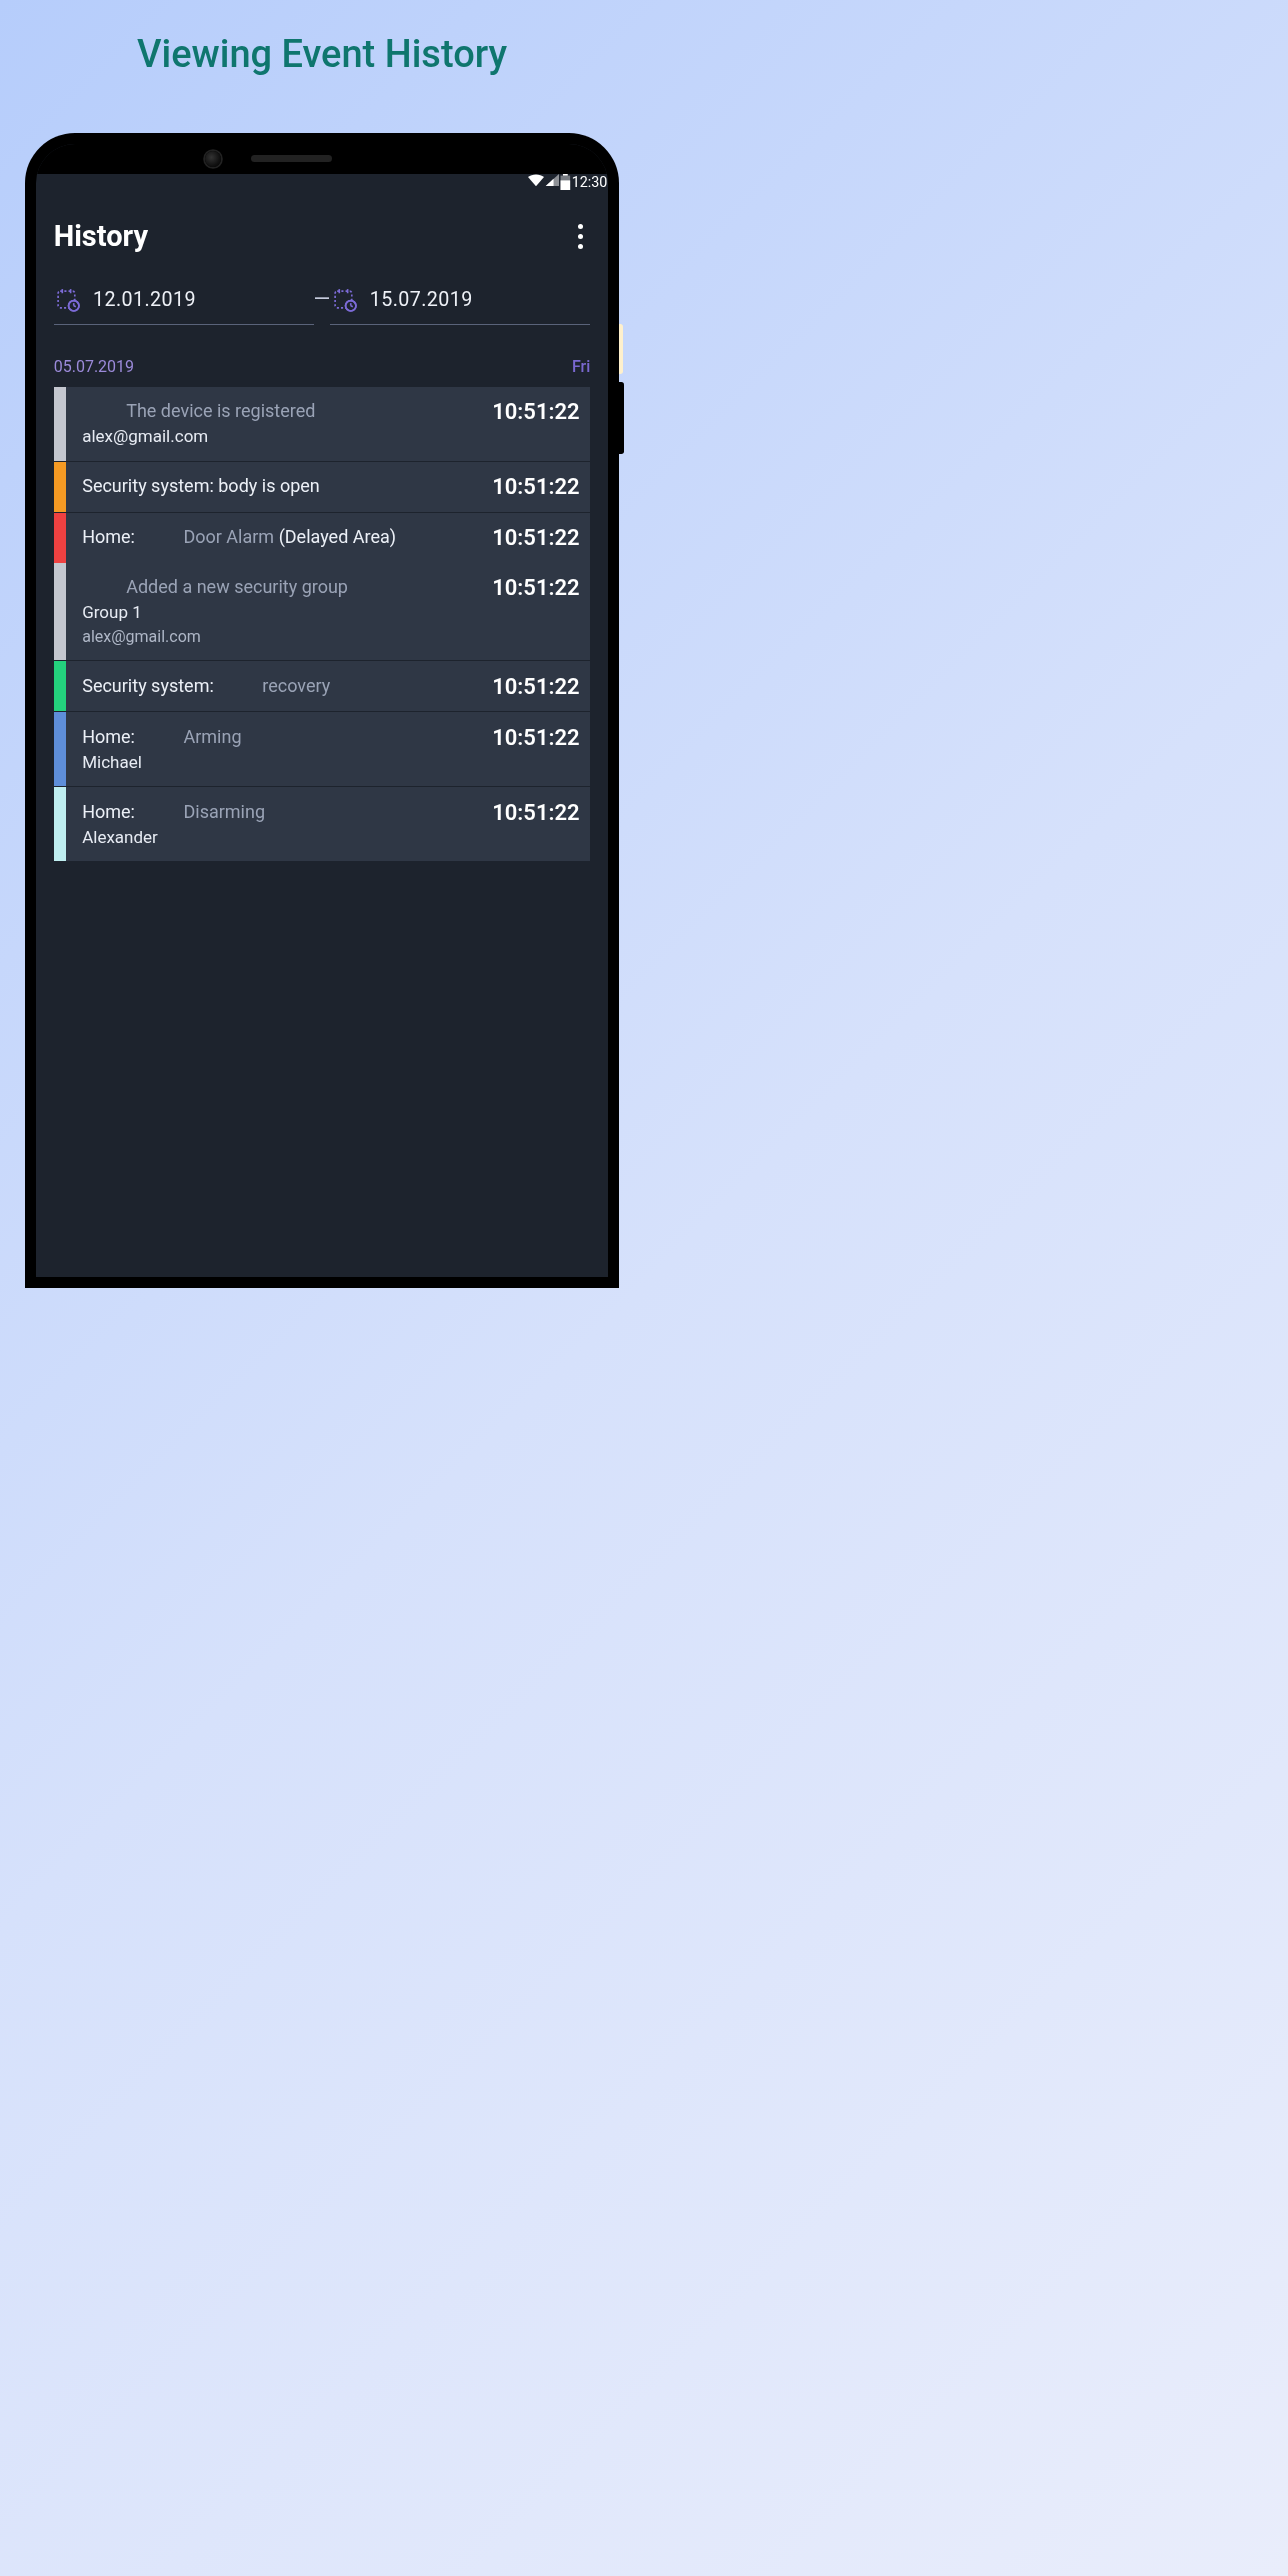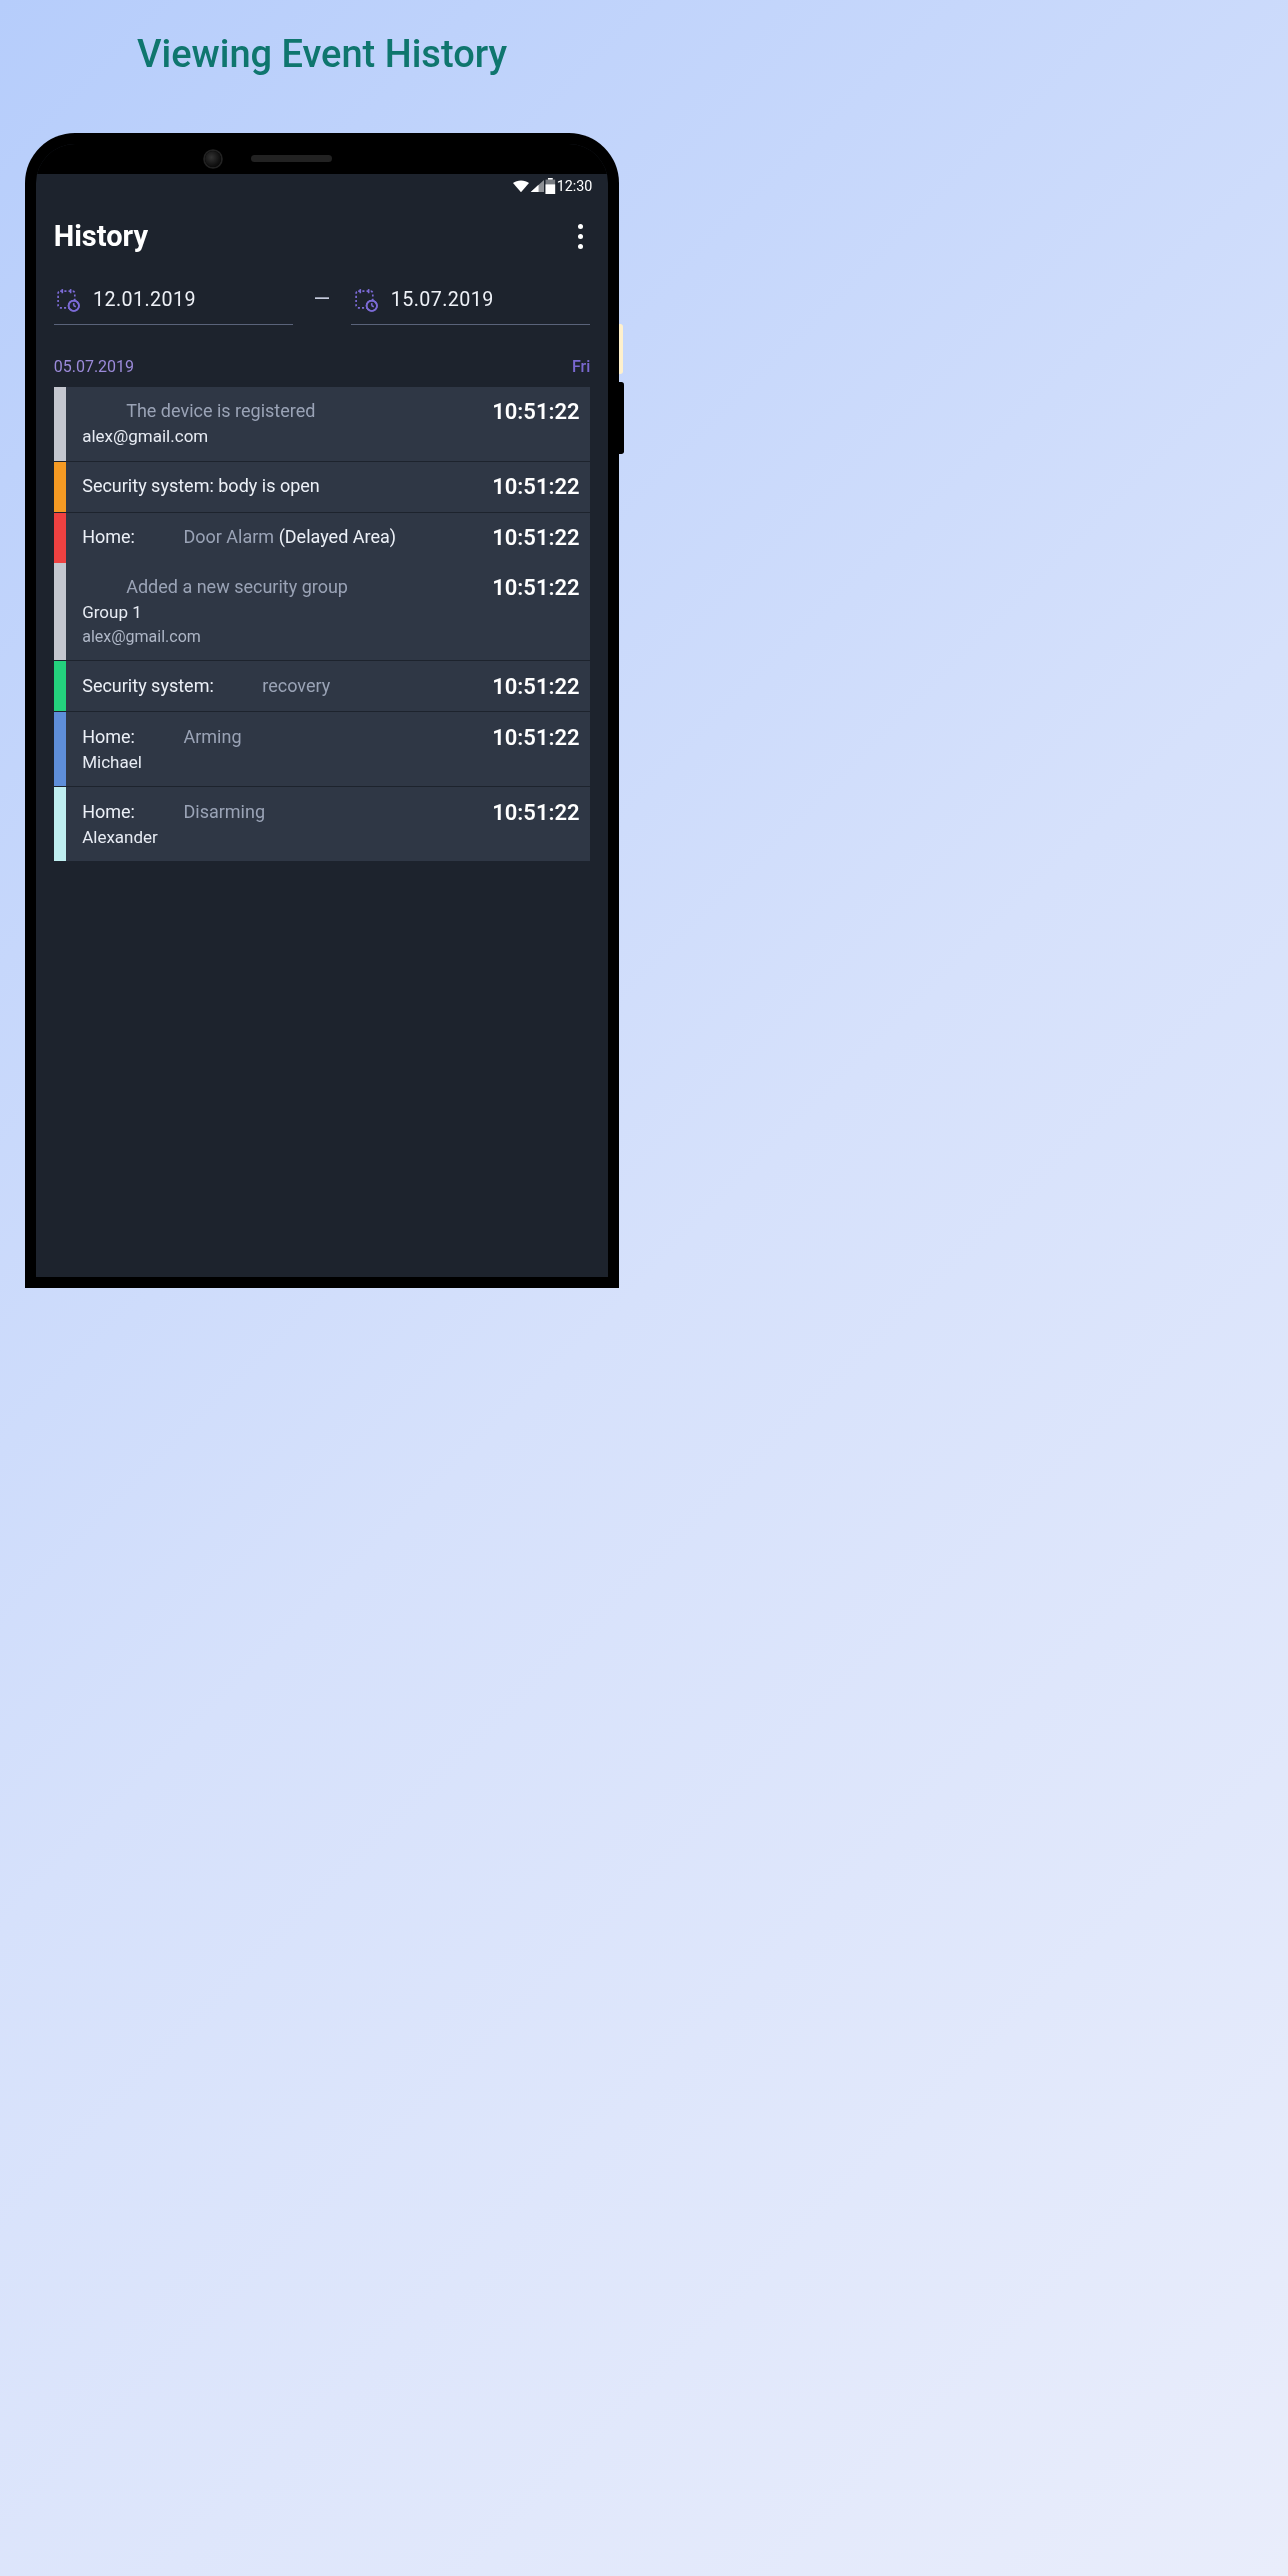--- a/index.html
+++ b/index.html
@@ -76,23 +76,23 @@
     box-shadow: 0 0 0 1.8px #222;
     margin-left: -107px;
   }
   .speaker {
     width: 81px; height: 7.2px; border-radius: 3.6px; background: #222;
   }
   .status-bar {
     height: 25px;
     display: flex;
     justify-content: flex-end;
-    align-items: center;
+    align-items: flex-start;
     gap: 1px;
-    padding: 0 16px;
+    padding: 0 1px;
     color: #fff;
     font-size: 14.3px;
   }
   .status-bar .wifi, .status-bar .cell, .status-bar .batt {
     display:inline-flex; align-items:center;
   }
   .app {
     padding: 0 0;
     color: #e9eef5;
   }
@@ -107,21 +107,21 @@
     font-weight: 700;
     color: #fff;
   }
   .more-dots {
     display:flex; flex-direction:column; gap:4.5px; padding:7.2px;
   }
   .more-dots span {
     width:5.4px; height:5.4px; border-radius:50%; background:#fff;
   }
   .date-range {
-    display:flex; align-items:center; gap:21px;
+    display:flex; align-items:center; gap:0;
     padding: 16px 18px 0 18px;
   }
   .date-field {
     flex:1;
     display:flex; align-items:center; gap:12.5px;
     border-bottom: 0.9px solid #5a637a;
     padding: 5.4px 1.8px 12.5px 1.8px;
   }
   .date-field .cal-icon { color:#7c6bd6; }
   .date-field .date-text { font-size:19.7px; color:#eef1f7; letter-spacing:0.4px; }

